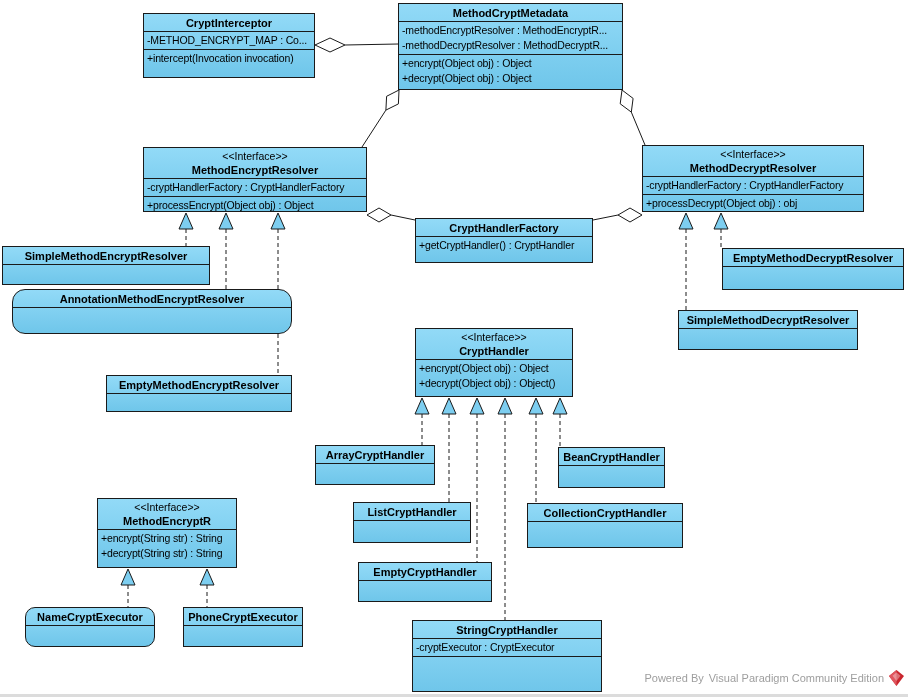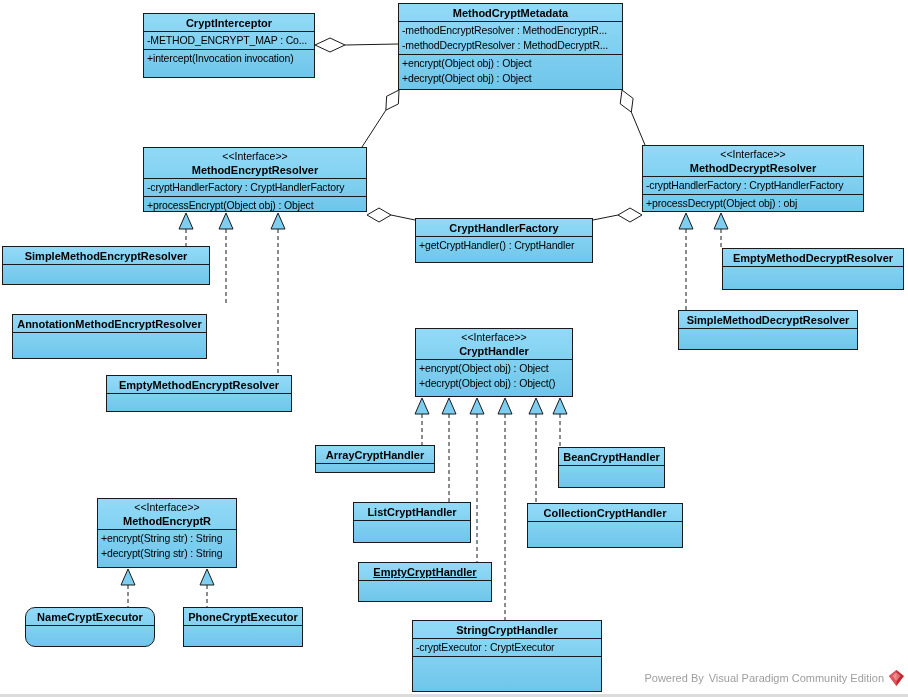--- a/index.html
+++ b/index.html
@@ -124,21 +124,21 @@
       <div class="uml-comp grow">
         <div class="uml-line">+getCryptHandler() : CryptHandler</div>
       </div>
     </div>
     <div class="uml-class" style="left: 2px; top: 246px; width: 208px; height: 39px;">
       <div class="uml-title">
         <div class="uml-name">SimpleMethodEncryptResolver</div>
       </div>
       <div class="uml-comp grow"></div>
     </div>
-    <div class="uml-class" style="left: 12px; top: 314px; width: 195px; height: 45px;">
+    <div class="uml-class" style="left: 12px; top: 289px; width: 280px; height: 45px; border-radius: 13px;">
       <div class="uml-title">
         <div class="uml-name">AnnotationMethodEncryptResolver</div>
       </div>
       <div class="uml-comp grow"></div>
     </div>
     <div class="uml-class" style="left: 106px; top: 375px; width: 186px; height: 37px;">
       <div class="uml-title">
         <div class="uml-name">EmptyMethodEncryptResolver</div>
       </div>
       <div class="uml-comp grow"></div>
@@ -158,21 +158,21 @@
     <div class="uml-class" style="left: 415px; top: 328px; width: 158px; height: 69px;">
       <div class="uml-title">
         <div class="uml-stereo">&lt;&lt;Interface&gt;&gt;</div>
         <div class="uml-name">CryptHandler</div>
       </div>
       <div class="uml-comp grow">
         <div class="uml-line">+encrypt(Object obj) : Object</div>
         <div class="uml-line">+decrypt(Object obj) : Object()</div>
       </div>
     </div>
-    <div class="uml-class" style="left: 315px; top: 445px; width: 120px; height: 28px;">
+    <div class="uml-class" style="left: 315px; top: 445px; width: 120px; height: 40px;">
       <div class="uml-title">
         <div class="uml-name">ArrayCryptHandler</div>
       </div>
       <div class="uml-comp grow"></div>
     </div>
     <div class="uml-class" style="left: 558px; top: 447px; width: 107px; height: 41px;">
       <div class="uml-title">
         <div class="uml-name">BeanCryptHandler</div>
       </div>
       <div class="uml-comp grow"></div>
@@ -182,21 +182,21 @@
         <div class="uml-name">ListCryptHandler</div>
       </div>
       <div class="uml-comp grow"></div>
     </div>
     <div class="uml-class" style="left: 527px; top: 503px; width: 156px; height: 45px;">
       <div class="uml-title">
         <div class="uml-name">CollectionCryptHandler</div>
       </div>
       <div class="uml-comp grow"></div>
     </div>
-    <div class="uml-class" style="left: 358px; top: 562px; width: 134px; height: 40px; text-decoration: underline;">
+    <div class="uml-class" style="left: 358px; top: 562px; width: 134px; height: 40px;">
       <div class="uml-title">
         <div class="uml-name">EmptyCryptHandler</div>
       </div>
       <div class="uml-comp grow"></div>
     </div>
     <div class="uml-class" style="left: 412px; top: 620px; width: 190px; height: 72px;">
       <div class="uml-title">
         <div class="uml-name">StringCryptHandler</div>
       </div>
       <div class="uml-comp">

